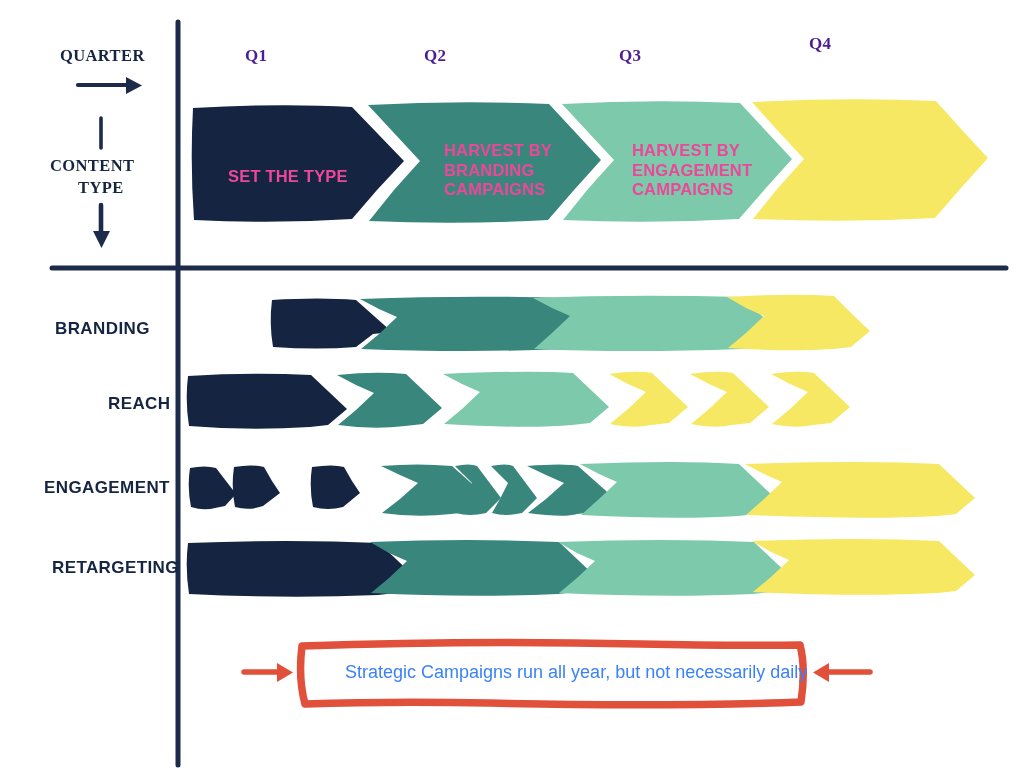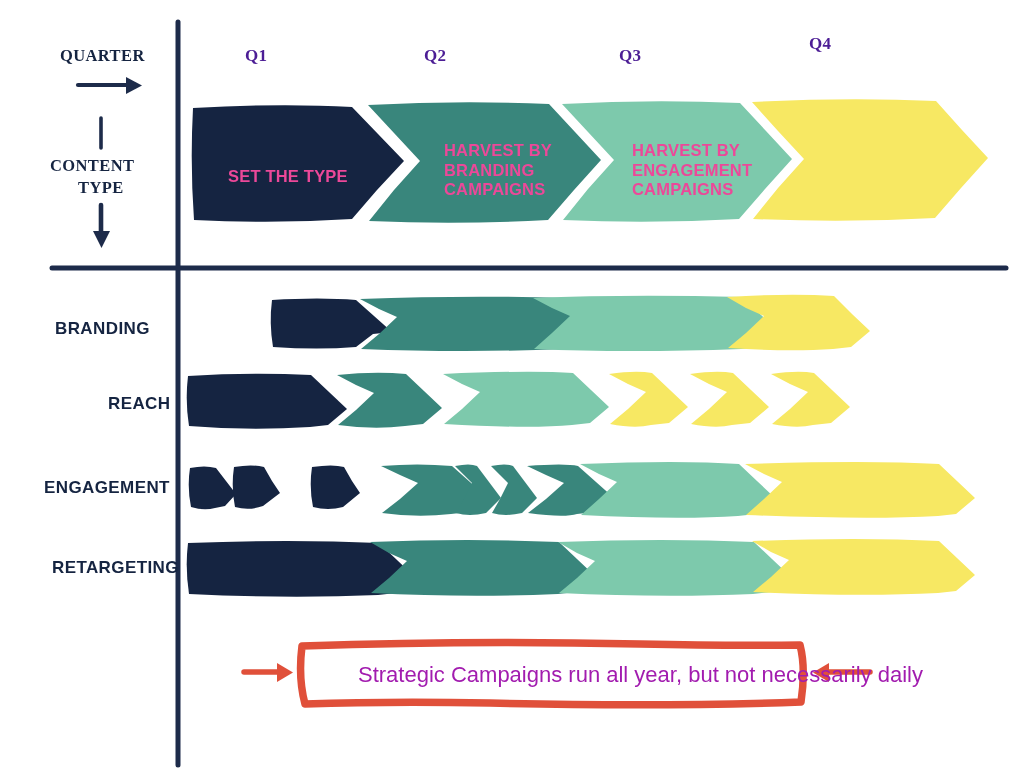--- a/index.html
+++ b/index.html
@@ -36,25 +36,24 @@
     font-size:16.5px;
     line-height:1.19;
     letter-spacing:.2px;
     white-space:pre-line;
   }
   .t-light{color:#ec4899;}
   .t-dark{color:#152441;}
 
   .callout-text{
     position:absolute;
-    color:#a21caf;
-    font-size:22px;
+    color:#3b82f6;
+    font-size:18px;
     font-weight:normal;
     white-space:nowrap;
-    margin-left:13px;
   }
 </style>
 </head>
 <body>
 
 <div id="stage">
 
   <svg class="layer" viewBox="0 0 1024 782">
 
     <g>

